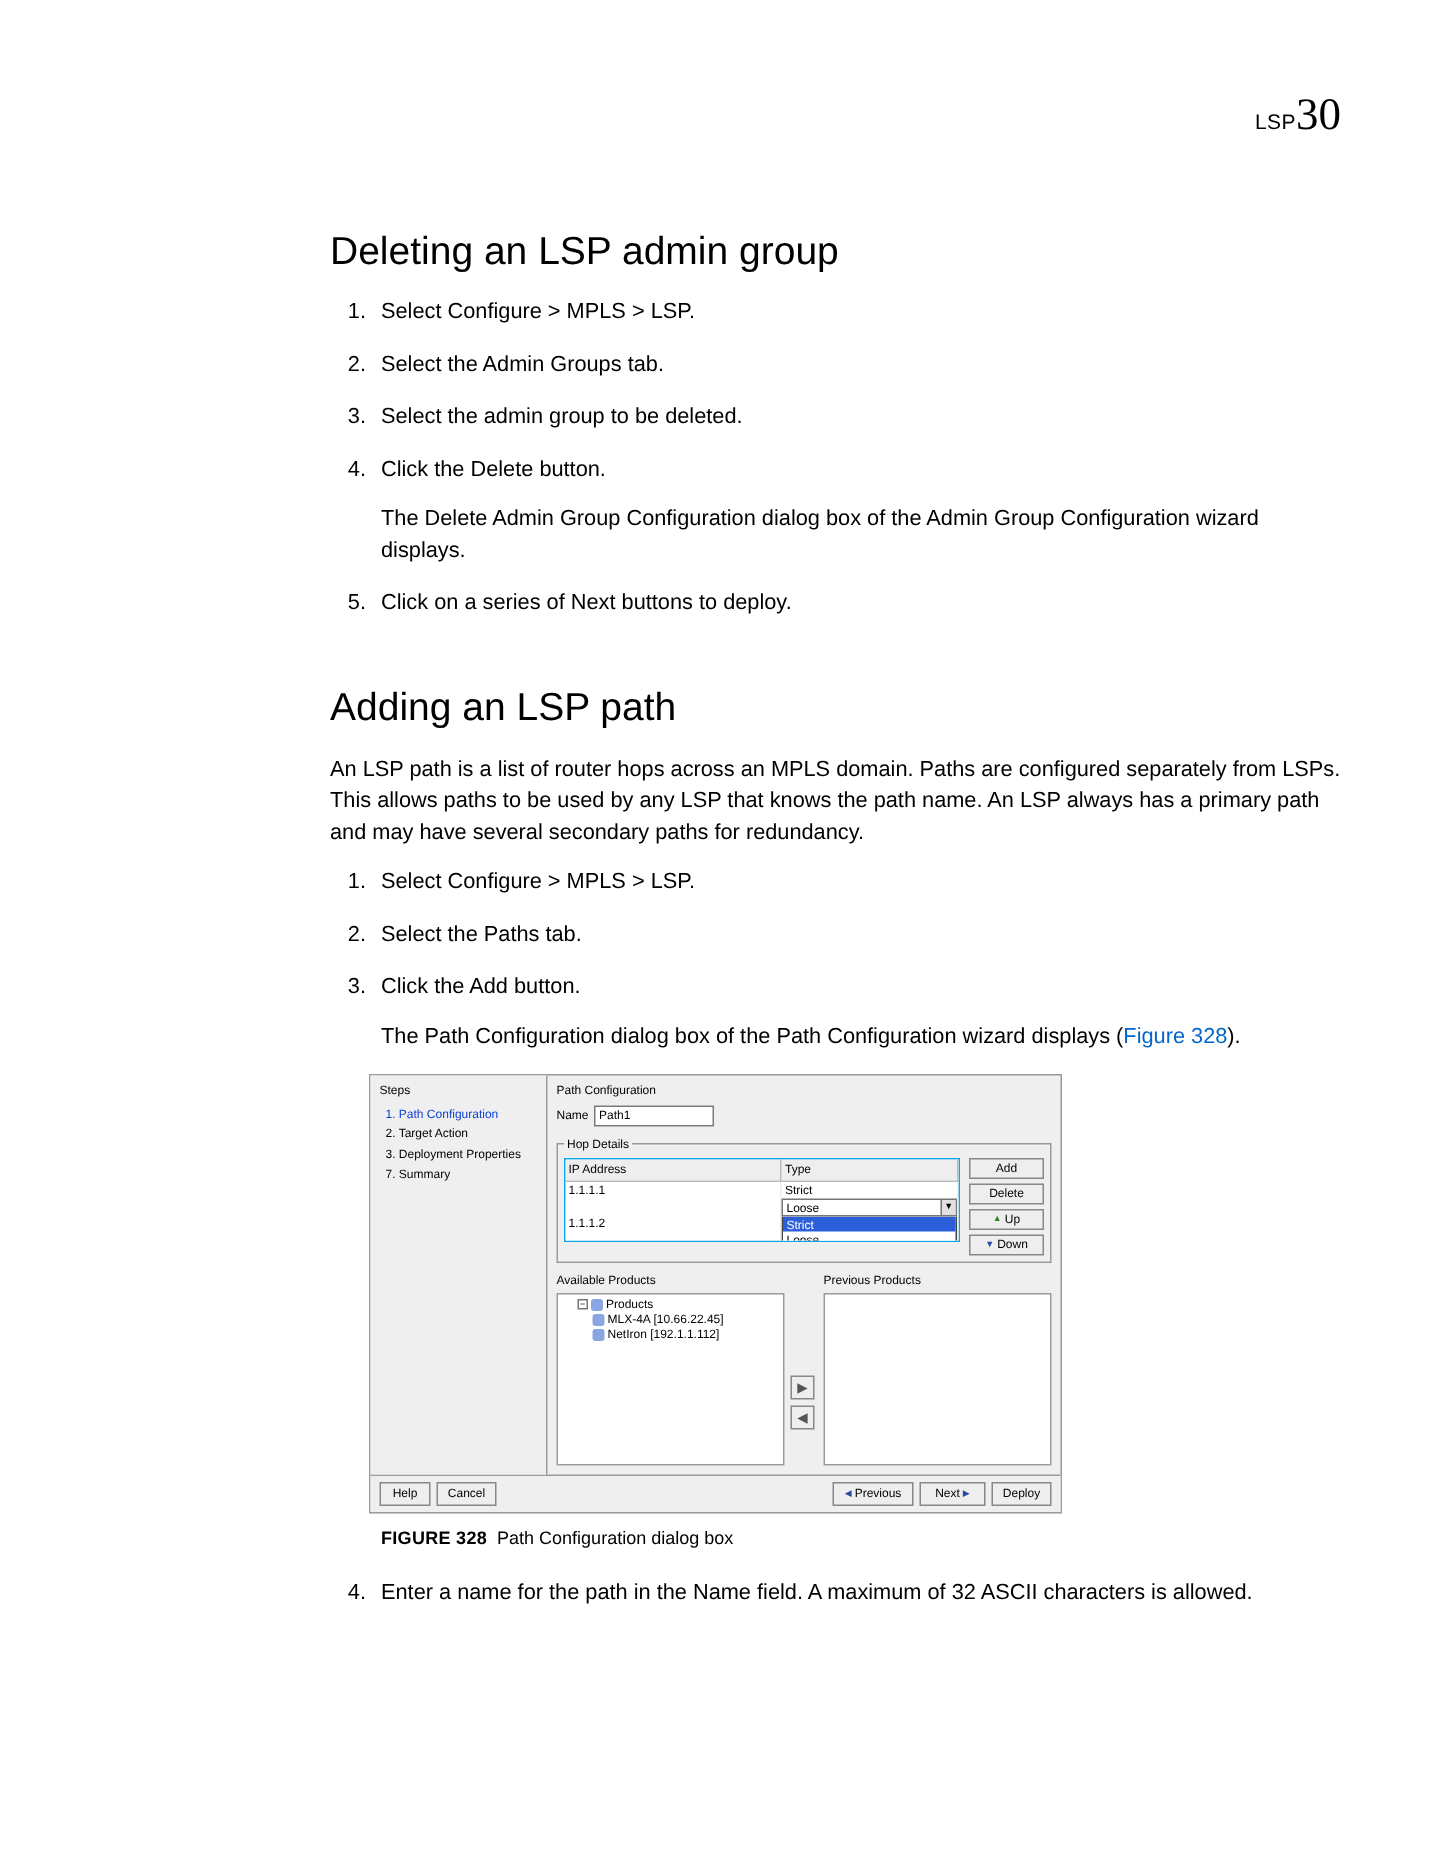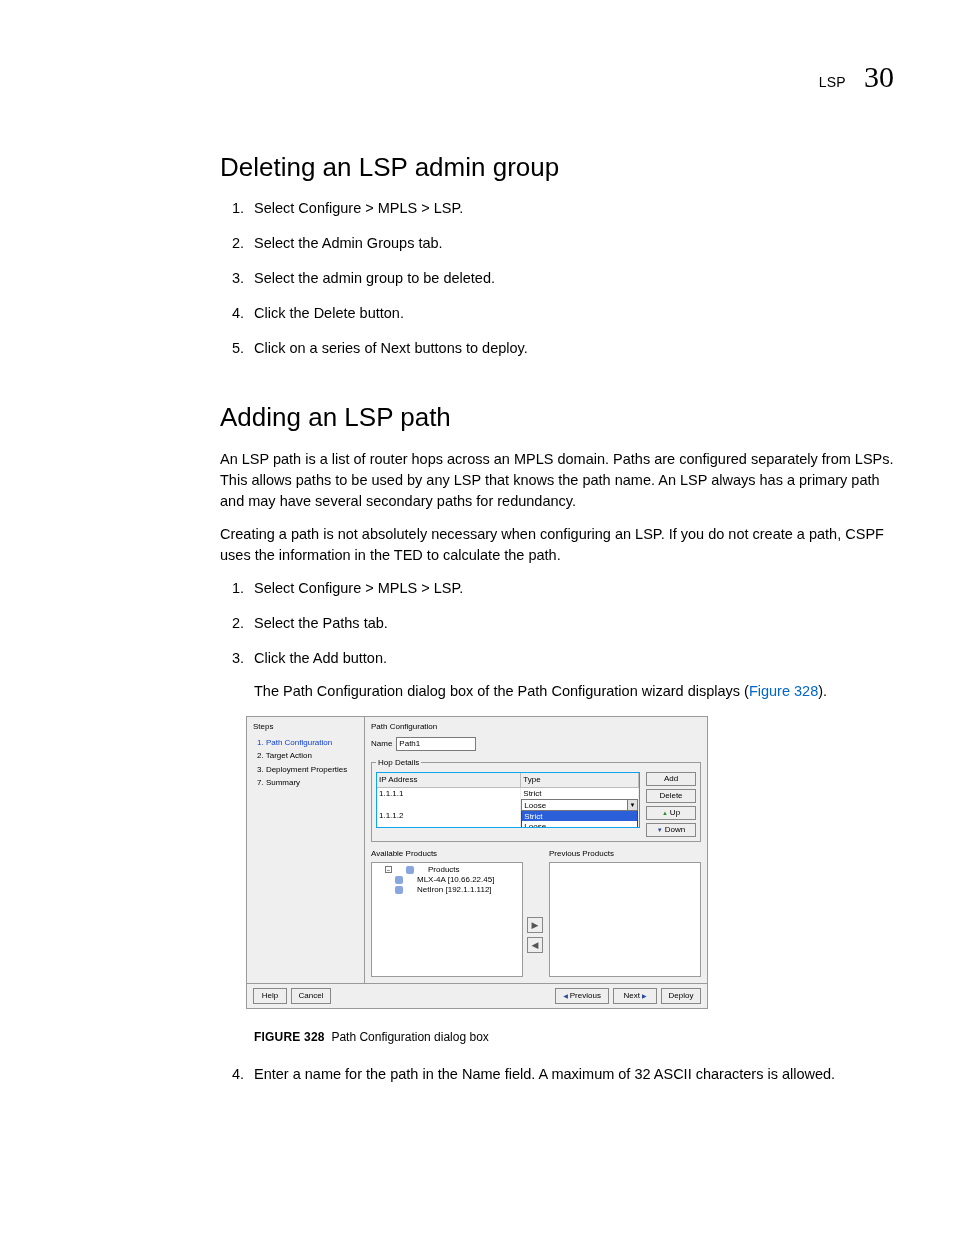--- a/index.html
+++ b/index.html
@@ -1,29 +1,29 @@
 <!DOCTYPE html>
 <html><head>
 <meta charset="utf-8">
 <style>
   html,body{margin:0;padding:0;background:#fff;color:#000;font-family:Arial,Helvetica,sans-serif;font-size:14.5px;line-height:1.45}
   .page{box-sizing:border-box;width:954px;min-height:1235px;margin:0 auto;padding:55px 60px 70px 60px;position:relative;background:#fff}
-  .running-head{display:flex;justify-content:flex-end;align-items:baseline;gap:18px;margin-bottom:50px}
+  .running-head{display:flex;justify-content:flex-end;align-items:baseline;margin-bottom:50px}
   .running-head .rh-text{font-size:14px;letter-spacing:.3px}
   .running-head .rh-num{font-size:30px;font-weight:400;font-family:Georgia,'Times New Roman',serif}
   .content{padding-left:160px}
   h2{font-family:"Arial Narrow",Arial,Helvetica,sans-serif;font-stretch:condensed;font-size:26px;font-weight:400;margin:0 0 12px 0;letter-spacing:0}
   p{margin:0 0 12px 0}
   ol.steps{list-style:decimal;margin:0 0 16px 0;padding-left:28px}
   ol.steps > li{margin-bottom:14px;padding-left:6px}
   ol.steps > li .sub{margin-top:12px}
   .b{font-weight:400}
   a.figref{color:#0066cc;text-decoration:none}
   .sect-spacing{height:24px}
-  .figwrap{margin-left:-8px;margin-bottom:20px}
+  .figwrap{margin-left:-8px;margin-bottom:8px}
   .figcap{margin:6px 0 18px 0;font-size:12px}
   .figcap .fn{font-family:"Arial Narrow",Arial,sans-serif;font-weight:700;letter-spacing:.2px}
 
   
   .dlg{width:460px;border:1px solid #9a9a9a;background:#efefef;font-family:Tahoma,Arial,sans-serif;font-size:8px;color:#000}
   .dlg *{box-sizing:border-box}
   .dlg .body{display:flex}
   .dlg .steps{width:118px;border-right:1px solid #9a9a9a;padding:4px 6px 140px 6px;background:#efefef;flex:none}
   .dlg .steps .hdr{font-size:8px;margin-bottom:4px}
   .dlg .steps .step{margin:2px 0 2px 4px}
@@ -47,21 +47,21 @@
   .dlg .combo-list .opt.sel{background:#2b5fd9;color:#fff}
   .hop .btns{width:50px;display:flex;flex-direction:column;gap:3px}
   .sbtn{border:1px solid #888;background:#eee;height:14px;font-size:8px;display:flex;align-items:center;justify-content:center;gap:2px;cursor:default}
   .sbtn .tri{font-size:6px}
   .sbtn .tri.up{color:#2a8a2a}
   .sbtn .tri.dn{color:#2a4aa0}
   .avail{display:flex;gap:4px}
   .avail .panel{flex:1}
   .panel .phdr{font-size:8px;margin-bottom:2px}
   .panel .box{border:1px solid #9a9a9a;background:#fff;height:115px;padding:2px 3px;font-size:8px}
-  .tree .ln{display:flex;align-items:center;gap:14px;height:10px}
+  .tree .ln{display:flex;align-items:center;gap:2px;height:10px}
   .tree .ind1{padding-left:10px}
   .tree .ind2{padding-left:20px}
   .sq{display:inline-block;width:7px;height:7px;border:1px solid #777;text-align:center;line-height:6px;font-size:6px;background:#fff}
   .ic{display:inline-block;width:8px;height:8px;border-radius:2px;background:#8aa6e0}
   .avail .shuttle{width:18px;display:flex;flex-direction:column;justify-content:center;gap:4px;padding-top:45px}
   .shbtn{width:16px;height:16px;border:1px solid #888;background:#eee;display:flex;align-items:center;justify-content:center;font-size:9px;color:#555}
   .dlg .footer{display:flex;justify-content:space-between;align-items:center;padding:4px 6px;border-top:1px solid #9a9a9a;background:#efefef}
   .dlg .footer .grp{display:flex;gap:4px}
   .fbtn{border:1px solid #888;background:#eee;height:16px;width:44px;font-size:8px;display:flex;align-items:center;justify-content:center;gap:2px}
   .fbtn .tri{font-size:6px;color:#2a4aa0}
@@ -83,31 +83,33 @@
       <span>Select </span><span class="b">Configure &gt; MPLS &gt; LSP</span><span>.</span>
     </li>
     <li>
       <span>Select the </span><span class="b">Admin Groups</span><span> tab.</span>
     </li>
     <li>
       <span>Select the admin group to be deleted.</span>
     </li>
     <li>
       <span>Click the </span><span class="b">Delete</span><span> button.</span>
+      <div class="sub">
+        <span>The </span><span class="b">Delete Admin Group Configuration</span><span> dialog box of the Admin Group Configuration wizard displays.</span>
+      </div>
     </li>
     <li>
       <span>Click on a series of </span><span class="b">Next</span><span> buttons to deploy.</span>
     </li>
   </ol>
 
   <div class="sect-spacing"></div>
 
   <h2>Adding an LSP path</h2>
   <p>An LSP path is a list of router hops across an MPLS domain. Paths are configured separately from LSPs. This allows paths to be used by any LSP that knows the path name. An LSP always has a primary path and may have several secondary paths for redundancy.</p>
-  <p>Creating a path is not absolutely necessary when configuring an LSP. If you do not create a path, CSPF uses the information in the TED to calculate the path.</p>
   <ol class="steps">
     <li>
       <span>Select </span><span class="b">Configure &gt; MPLS &gt; LSP</span><span>.</span>
     </li>
     <li>
       <span>Select the </span><span class="b">Paths</span><span> tab.</span>
     </li>
     <li>
       <span>Click the </span><span class="b">Add</span><span> button.</span>
       <div class="sub">

